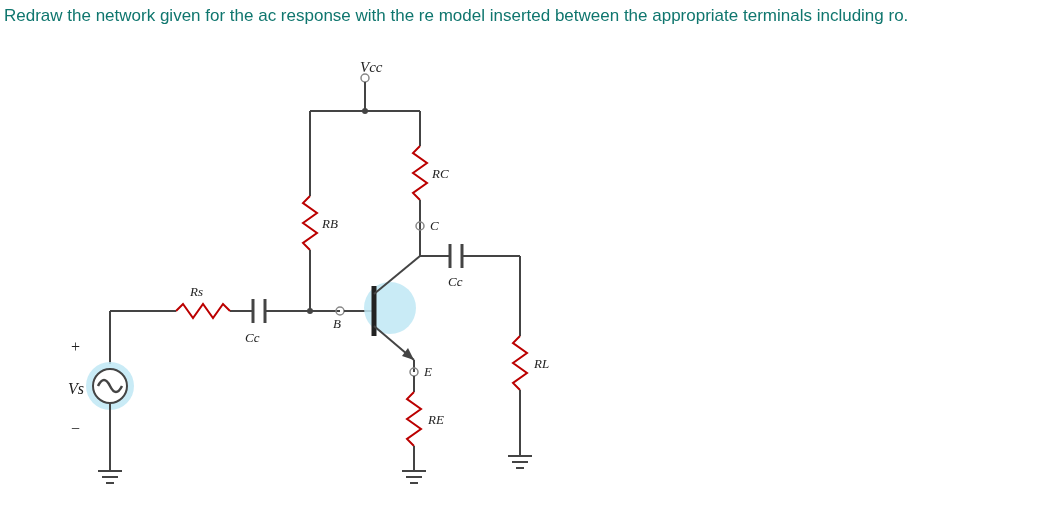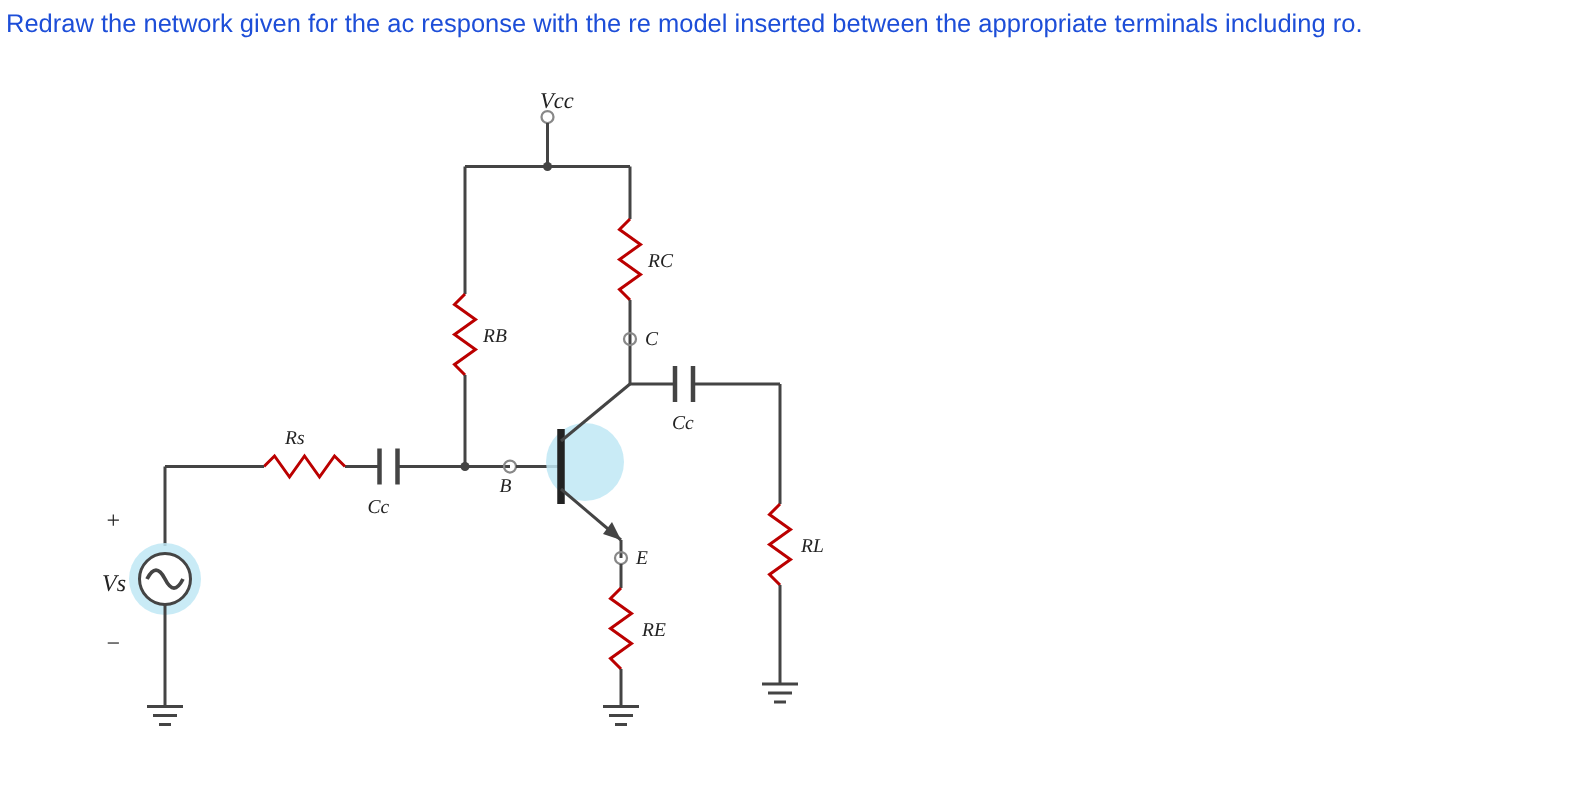--- a/index.html
+++ b/index.html
@@ -1,17 +1,17 @@
 <!DOCTYPE html>
 <html><head>
 <meta charset="utf-8">
 <style>
   body { margin:0; padding:0; background:#fff; font-family:Arial,Helvetica,sans-serif; }
   .page { width:1051px; height:526px; position:relative; }
-  .question { position:absolute; left:4px; top:6px; font-size:17px; color:#1d4ed8; }
+  .question { position:absolute; left:4px; top:6px; font-size:17px; color:#0f766e; }
   .canvas { position:absolute; left:40px; top:56px; width:1000px; height:480px; }
   svg { display:block; }
   .wire { stroke:#444; stroke-width:2; fill:none; }
   .res  { stroke:#b00; stroke-width:2; fill:none; }
   .cap  { stroke:#444; stroke-width:3; fill:none; }
   .node { fill:#444; }
   .halo { fill:#bfe7f5; opacity:.85; }
   .term { fill:none; stroke:#888; stroke-width:1.5; }
   .lbl  { font:italic 15px "Times New Roman",serif; fill:#222; }
   .lbls { font:italic 13px "Times New Roman",serif; fill:#222; }

